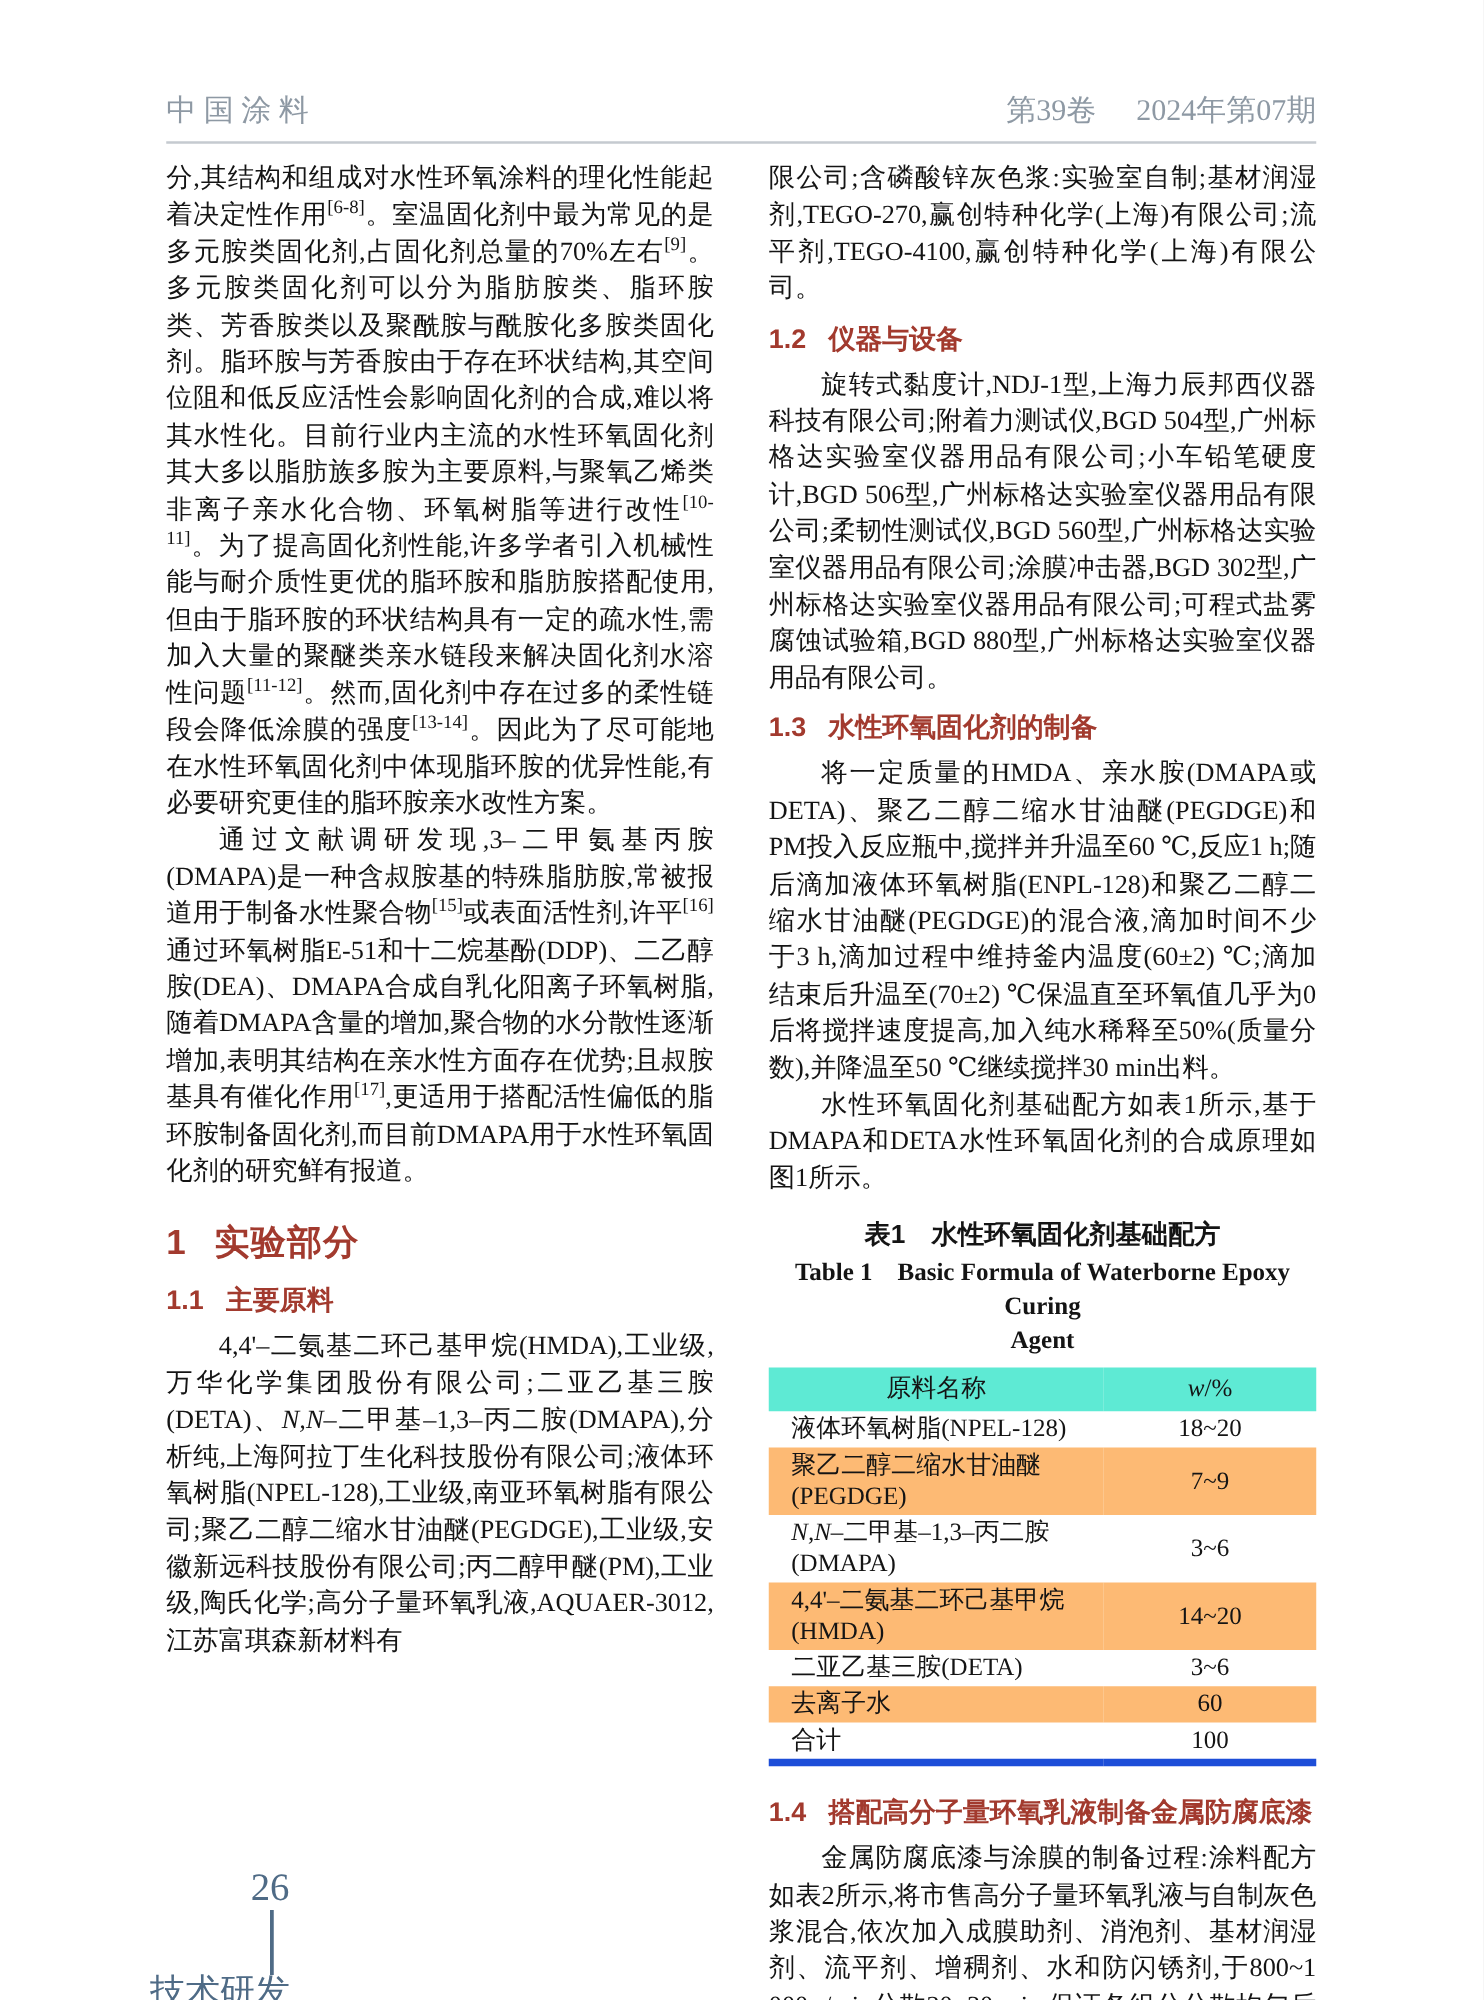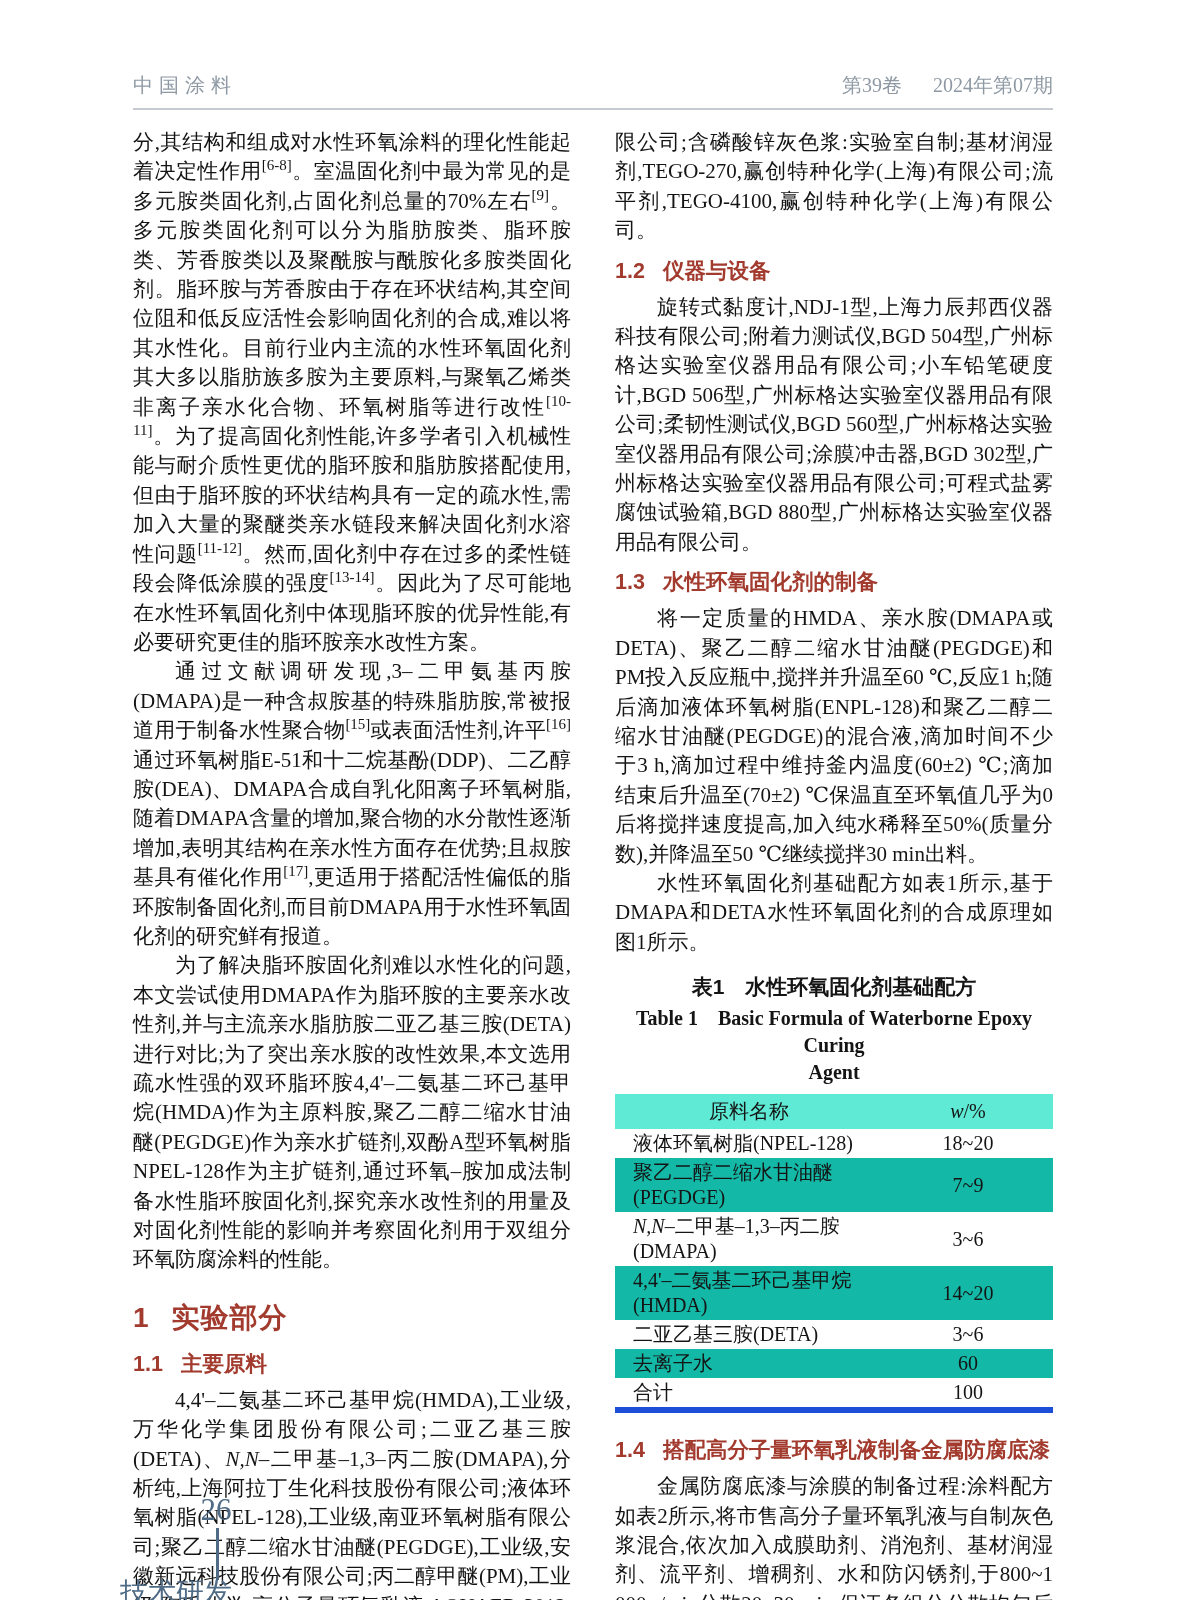--- a/index.html
+++ b/index.html
@@ -6,21 +6,21 @@
   .page {
     position:relative; width:1187px; height:1600px; margin:0 auto;
     background:#ffffff; overflow:hidden;
     font-family:"Liberation Serif","DejaVu Serif",serif; color:#141414;
   }
   
   .page-header {
     position:absolute; left:133px; top:72px; width:920px;
     display:flex; justify-content:space-between; align-items:flex-start;
     padding-bottom:9px; border-bottom:2px solid #c5cad0;
-    color:#8e99a4; font-size:20px;
+    color:#8e99a4; font-size:24px;
   }
   .journal-name { letter-spacing:6px; }
   .issue-info span { margin-left:26px; }
   .issue-info span:first-child { margin-left:0; }
   
   .columns {
     position:absolute; left:133px; top:128px; width:920px;
     display:flex; gap:44px;
   }
   .col { width:438px; }
@@ -51,21 +51,21 @@
   table.tbl {
     width:100%; border-collapse:collapse; margin-top:8px;
     font-size:20px;
   }
   table.tbl th, table.tbl td { font-weight:normal; padding:2px 0; line-height:25px; }
   table.tbl th.name { text-align:center; }
   table.tbl td.name { text-align:left; padding-left:18px; }
   table.tbl .val { width:170px; text-align:center; }
   table.tbl thead tr { background:#5eead4; }
   table.tbl thead th { padding-top:5px; padding-bottom:5px; }
-  table.tbl tr.shaded { background:#14b8a6; }
+  table.tbl tr.shaded { background:#fdba74; }
   table.tbl tbody tr:last-child { border-bottom:6px solid #1d4ed8; }
   
   .page-footer {
     position:absolute; left:120px; top:1492px;
     display:flex; align-items:center; color:#4f6b86;flex-direction:column;
   }
   .page-footer .pagenum { font-size:31px; margin-right:12px; }
   .page-footer .bar { width:3px; height:52px; background:#4f6b86; margin-right:10px; }
   .page-footer .sec-cn {
     font-family:"Liberation Sans","DejaVu Sans",sans-serif;
@@ -84,21 +84,20 @@
       <span>第39卷</span>
       <span>2024年第07期</span>
     </span>
   </div>
 
   <div class="columns">
 
     <div class="col">
       <p class="body"><span>分,其结构和组成对水性环氧涂料的理化性能起着决定性作用</span><sup>[6-8]</sup><span>。室温固化剂中最为常见的是多元胺类固化剂,占固化剂总量的70%左右</span><sup>[9]</sup><span>。多元胺类固化剂可以分为脂肪胺类、脂环胺类、芳香胺类以及聚酰胺与酰胺化多胺类固化剂。脂环胺与芳香胺由于存在环状结构,其空间位阻和低反应活性会影响固化剂的合成,难以将其水性化。目前行业内主流的水性环氧固化剂其大多以脂肪族多胺为主要原料,与聚氧乙烯类非离子亲水化合物、环氧树脂等进行改性</span><sup>[10-11]</sup><span>。为了提高固化剂性能,许多学者引入机械性能与耐介质性更优的脂环胺和脂肪胺搭配使用,但由于脂环胺的环状结构具有一定的疏水性,需加入大量的聚醚类亲水链段来解决固化剂水溶性问题</span><sup>[11-12]</sup><span>。然而,固化剂中存在过多的柔性链段会降低涂膜的强度</span><sup>[13-14]</sup><span>。因此为了尽可能地在水性环氧固化剂中体现脂环胺的优异性能,有必要研究更佳的脂环胺亲水改性方案。</span></p>
       <p class="body indent"><span>通过文献调研发现,3–二甲氨基丙胺(DMAPA)是一种含叔胺基的特殊脂肪胺,常被报道用于制备水性聚合物</span><sup>[15]</sup><span>或表面活性剂,许平</span><sup>[16]</sup><span>通过环氧树脂E-51和十二烷基酚(DDP)、二乙醇胺(DEA)、DMAPA合成自乳化阳离子环氧树脂,随着DMAPA含量的增加,聚合物的水分散性逐渐增加,表明其结构在亲水性方面存在优势;且叔胺基具有催化作用</span><sup>[17]</sup><span>,更适用于搭配活性偏低的脂环胺制备固化剂,而目前DMAPA用于水性环氧固化剂的研究鲜有报道。</span></p>
-      <p class="body indent">为了解决脂环胺固化剂难以水性化的问题,本文尝试使用DMAPA作为脂环胺的主要亲水改性剂,并与主流亲水脂肪胺二亚乙基三胺(DETA)进行对比;为了突出亲水胺的改性效果,本文选用疏水性强的双环脂环胺4,4'–二氨基二环己基甲烷(HMDA)作为主原料胺,聚乙二醇二缩水甘油醚(PEGDGE)作为亲水扩链剂,双酚A型环氧树脂NPEL-128作为主扩链剂,通过环氧–胺加成法制备水性脂环胺固化剂,探究亲水改性剂的用量及对固化剂性能的影响并考察固化剂用于双组分环氧防腐涂料的性能。</p>
 
       <h2 class="sec">
         <span class="num">1</span><span>实验部分</span>
       </h2>
       <h3 class="sub">
         <span class="num">1.1</span><span>主要原料</span>
       </h3>
       <p class="body indent"><span>4,4'–二氨基二环己基甲烷(HMDA),工业级,万华化学集团股份有限公司;二亚乙基三胺(DETA)、</span><i>N,N</i><span>–二甲基–1,3–丙二胺(DMAPA),分析纯,上海阿拉丁生化科技股份有限公司;液体环氧树脂(NPEL-128),工业级,南亚环氧树脂有限公司;聚乙二醇二缩水甘油醚(PEGDGE),工业级,安徽新远科技股份有限公司;丙二醇甲醚(PM),工业级,陶氏化学;高分子量环氧乳液,AQUAER-3012,江苏富琪森新材料有</span></p>
     </div>
 

